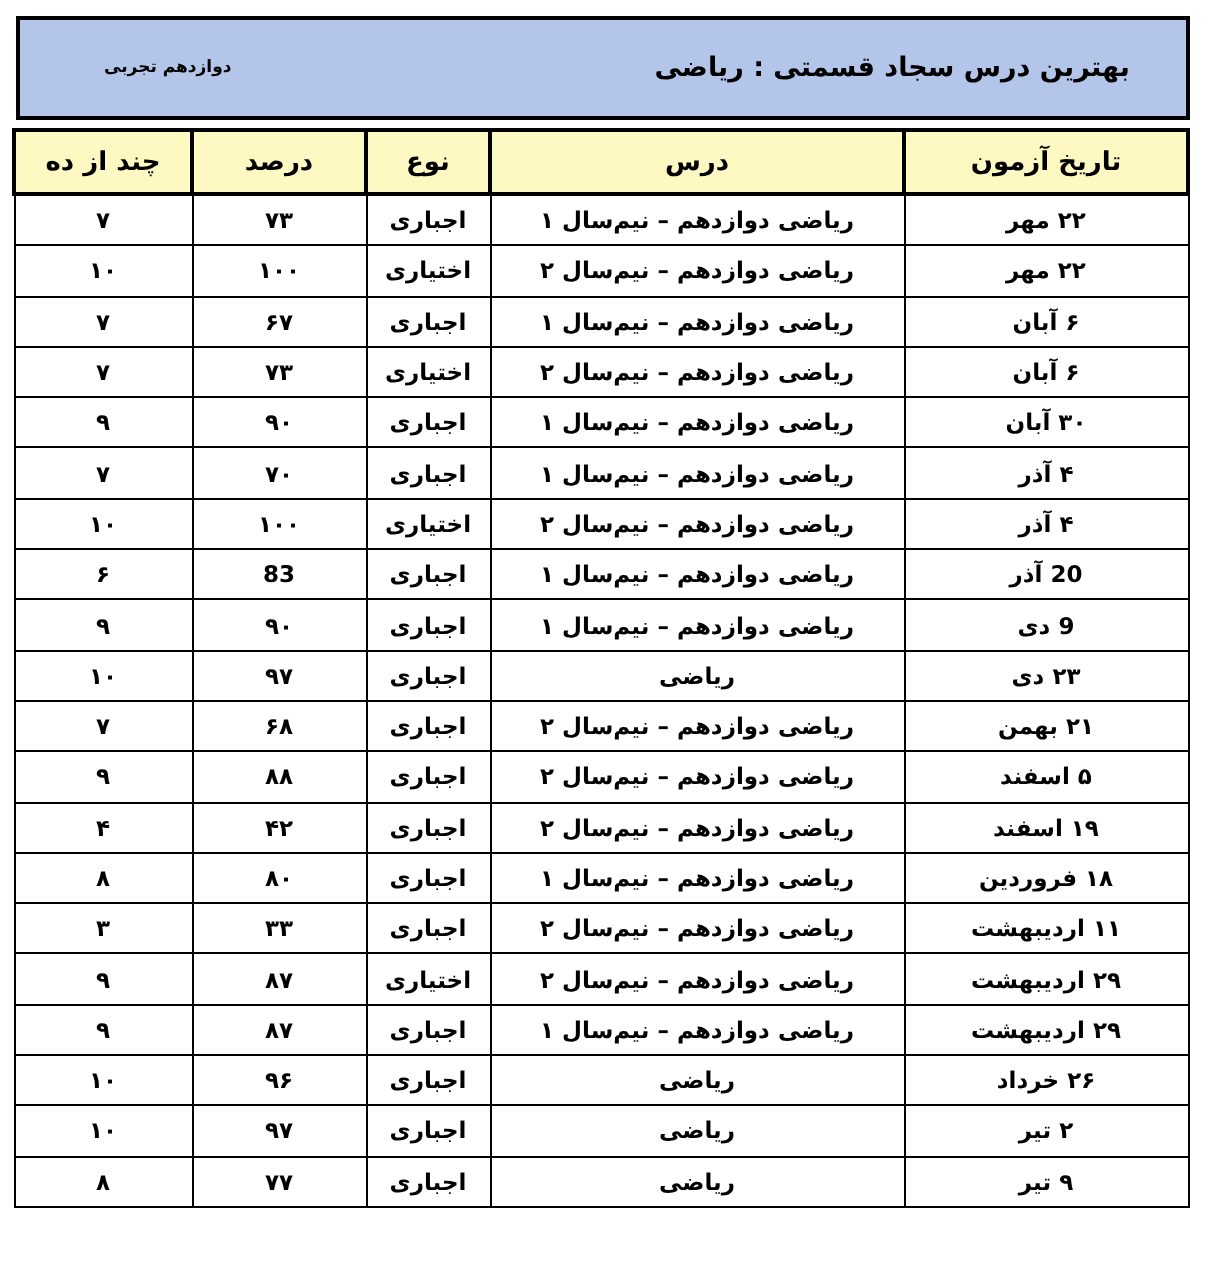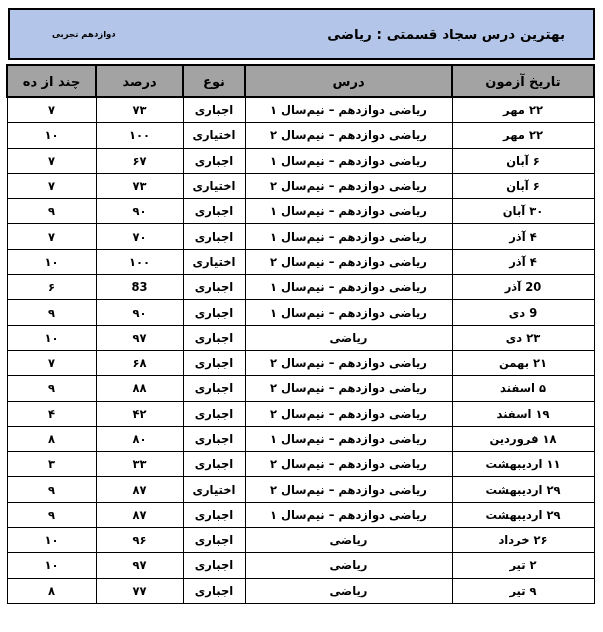--- a/index.html
+++ b/index.html
@@ -62,21 +62,21 @@
   }
   table.grid th,
   table.grid td {
     border: 1px solid #000000;
     text-align: center;
     vertical-align: middle;
     color: #000000;
     padding: 0;
   }
   table.grid thead th {
-    background: #a3a3a3;
+    background: #fef9c3;
     height: 30px;
     font-size: 13px;
     font-weight: bold;
     border: 2px solid #000000;
   }
   table.grid tbody td {
     height: 24.3px;
     font-size: 11.5px;
     font-weight: bold;
     background: #ffffff;

